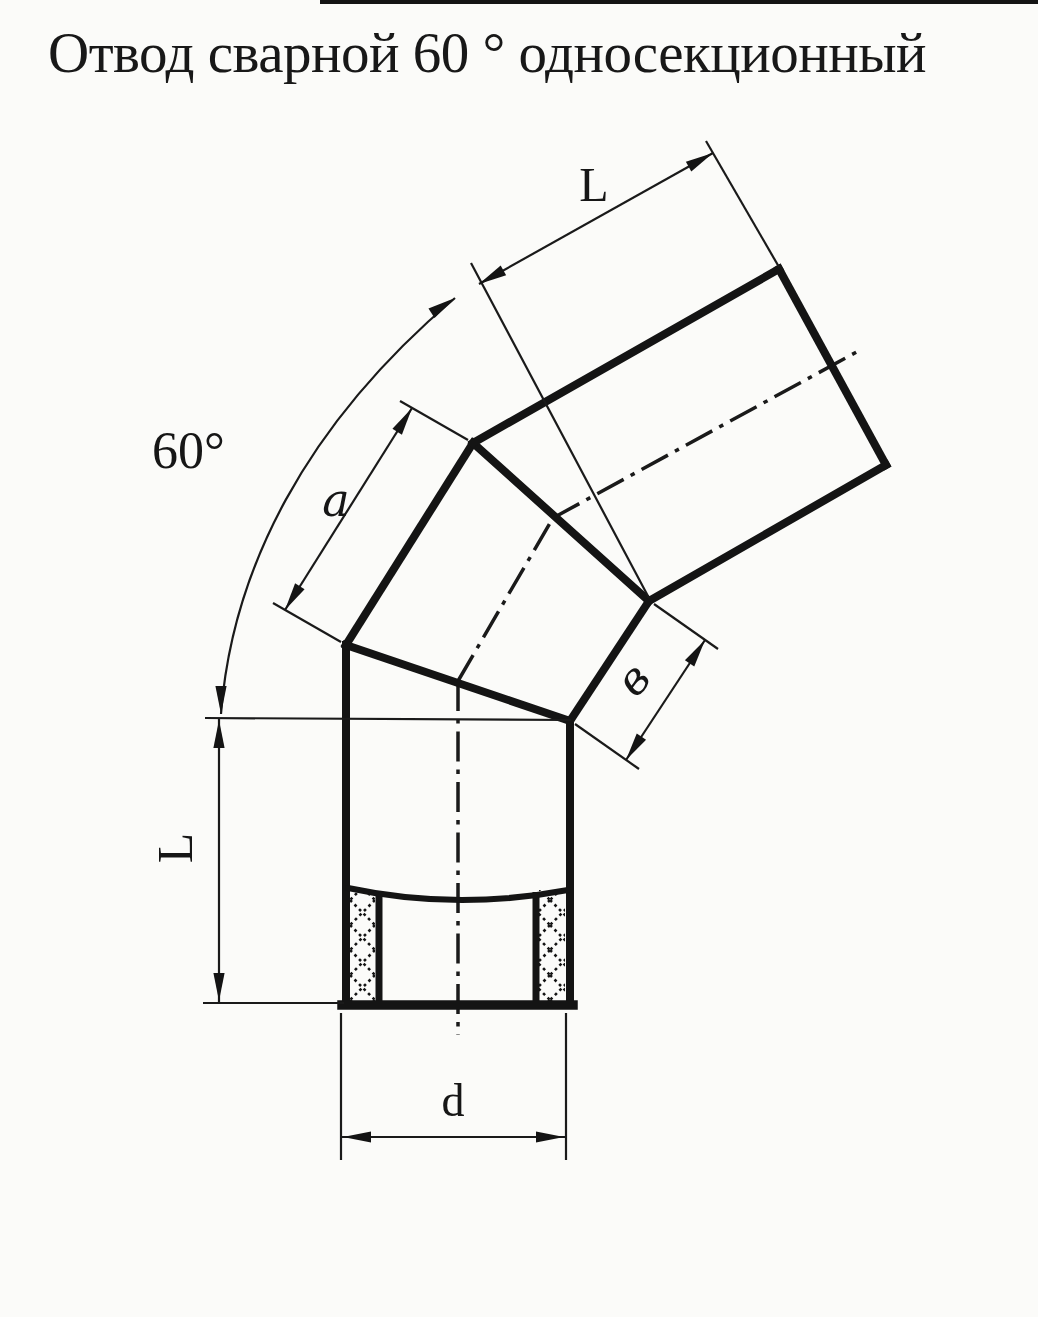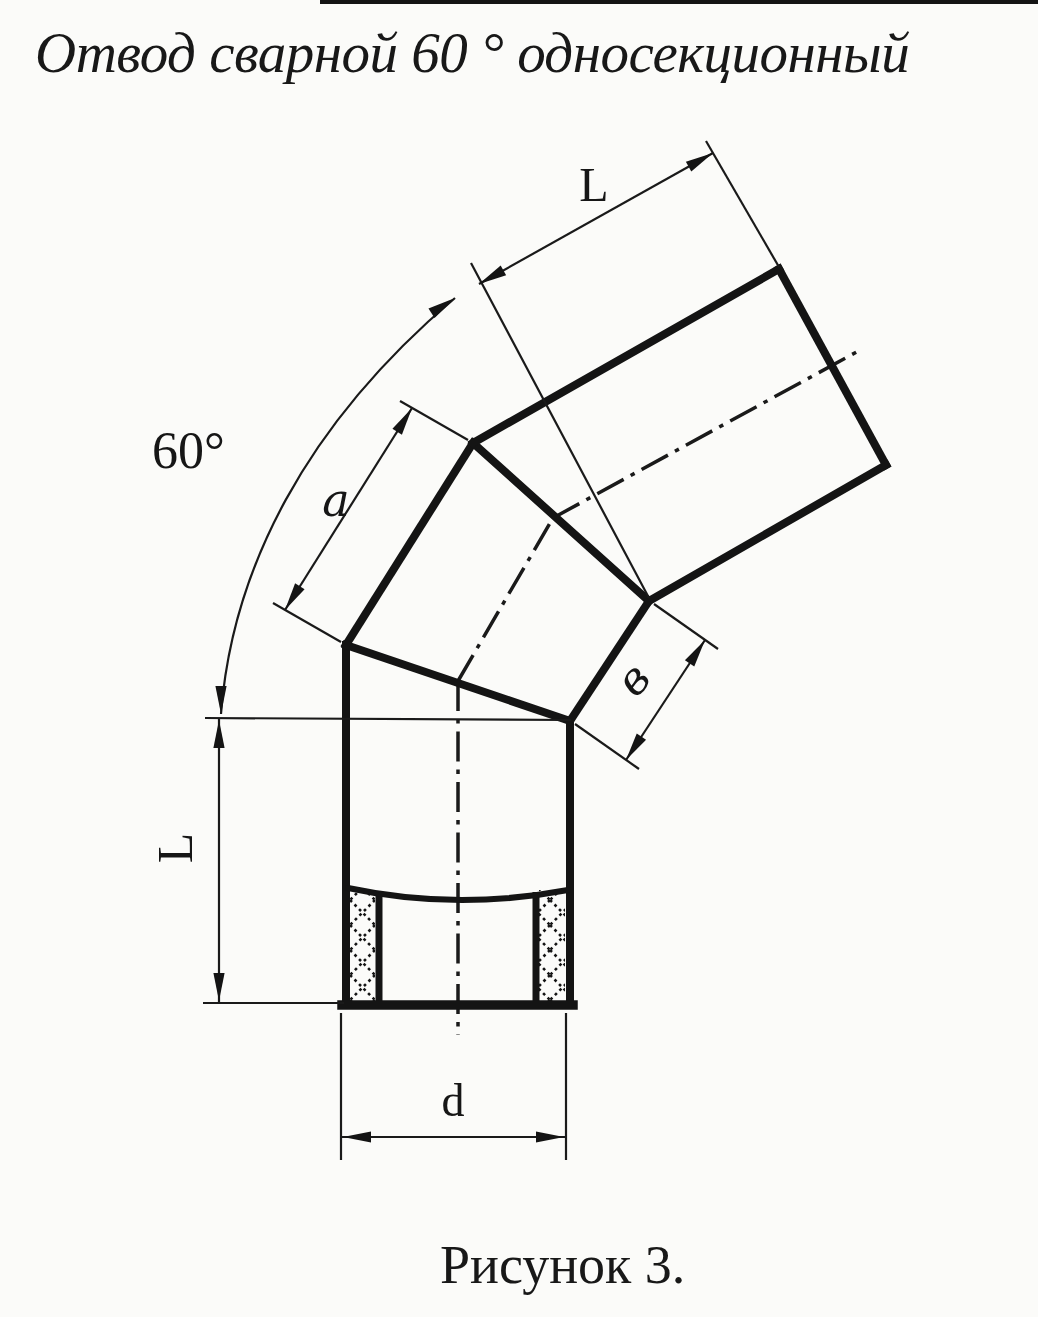--- a/index.html
+++ b/index.html
@@ -2,24 +2,23 @@
 <html><head>
 <meta charset="utf-8">
 <style>
   html,body{margin:0;padding:0;background:#e8e8e8;}
   #page{
     position:relative;width:1038px;height:1317px;margin:0 auto;
     background:#fbfbf9;overflow:hidden;
     font-family:"Liberation Serif", serif;color:#141414;
   }
   #title{
-    position:absolute;left:35px;top:20px;width:960px;
+    position:absolute;left:48px;top:20px;width:960px;
     font-size:57px;letter-spacing:-0.5px;white-space:nowrap;
     color:#181818;
-    font-style:italic;
   }
   #caption{
     position:absolute;left:440px;top:1234px;
     font-size:54px;color:#181818;white-space:nowrap;
   }
   svg{position:absolute;left:0;top:0;}
   .thick{stroke:#141414;stroke-width:8;fill:none;stroke-linecap:square;}
   .thick9{stroke:#141414;stroke-width:9.5;fill:none;stroke-linecap:square;}
   .med{stroke:#141414;stroke-width:7;fill:none;stroke-linecap:butt;}
   .curve{stroke:#141414;stroke-width:6;fill:none;stroke-linecap:round;}
@@ -124,14 +123,13 @@
     <g>
       <path class="thin" d="M341 1013 L341 1160"></path>
       <path class="thin" d="M566 1013 L566 1160"></path>
       <path class="thin" d="M342 1137 L565 1137"></path>
       <use href="#arrowhead" class="arrow" transform="translate(343,1137) rotate(180)"></use>
       <use href="#arrowhead" class="arrow" transform="translate(564,1137) rotate(0)"></use>
       <text class="lbl" x="453" y="1116" font-size="46" text-anchor="middle">d</text>
     </g>
   </svg>
 
-  <div id="caption">Рисунок 3.</div>
 </div>
 
 </body></html>

